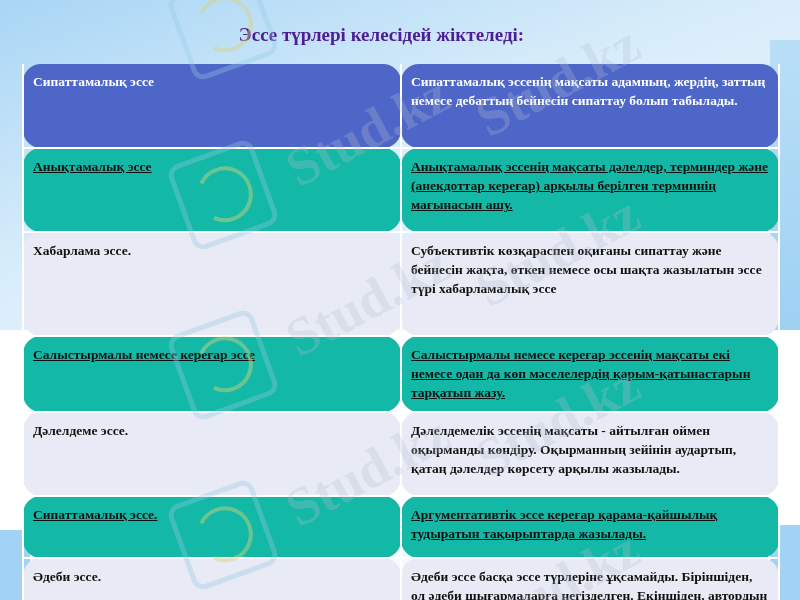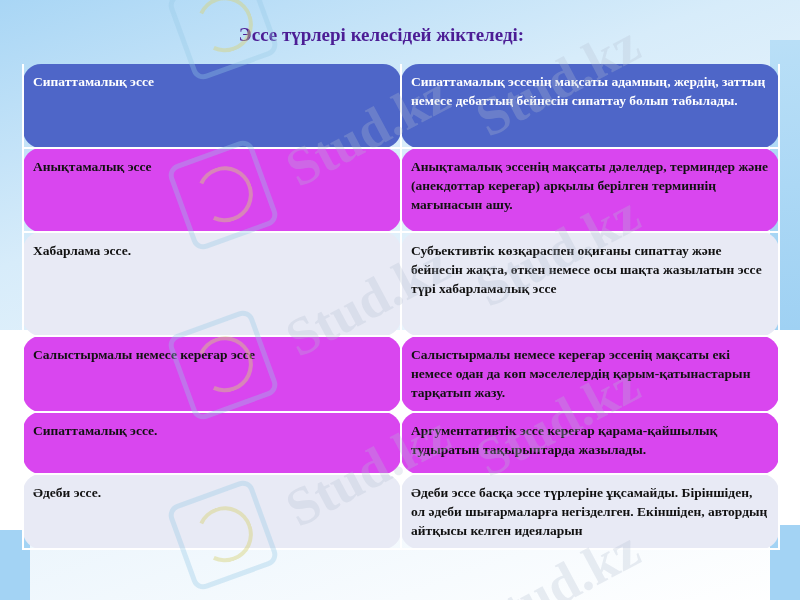--- a/index.html
+++ b/index.html
@@ -41,21 +41,21 @@
   table.essay {
     position:absolute; left:22px; top:64px; width:756px; border-collapse:collapse;
     table-layout:fixed; z-index:2;
   }
   table.essay td {
     vertical-align:top; padding:8px 9px; font-weight:bold; font-size:13.5px; line-height:19px;
     color:#111; border-left:2px solid #ffffff; border-right:2px solid #ffffff;border-radius:18px;
   }
   table.essay tr { border-bottom:2px solid #ffffff; }
   tr.header td { background:#4e66c8; color:#ffffff; height:67px; }
-  tr.odd td { background:#d946ef; }
+  tr.odd td { background:#14b8a6;text-decoration:underline; }
   tr.even td { background:#e8eaf5; }
   col.c1 { width:378px; }
   col.c2 { width:378px; }
 </style>
 </head>
 <body>
 
 <div class="bg-band-right"></div>
 <div class="bg-white-bottom"></div>
 <div class="bg-band-bl"></div>
@@ -78,20 +78,24 @@
     <td>Анықтамалық эссенің мақсаты дәлелдер, терминдер және (анекдоттар кереғар) арқылы берілген терминнің мағынасын ашу.</td>
   </tr>
   <tr class="even" style="height:104px">
     <td>Хабарлама эссе.</td>
     <td>Субъективтік көзқараспен оқиғаны сипаттау және бейнесін жақта, өткен немесе осы шақта жазылатын эссе түрі хабарламалық эссе</td>
   </tr>
   <tr class="odd" style="height:76px">
     <td>Салыстырмалы немесе кереғар эссе</td>
     <td>Салыстырмалы немесе кереғар эссенің мақсаты екі немесе одан да көп мәселелердің қарым-қатынастарын тарқатып жазу.</td>
   </tr>
+  <tr class="even" style="height:84px">
+    <td>Дәлелдеме эссе.</td>
+    <td>Дәлелдемелік эссенің мақсаты - айтылған оймен оқырманды көндіру. Оқырманның зейінін аудартып, қатаң дәлелдер көрсету арқылы жазылады.</td>
+  </tr>
   <tr class="odd" style="height:62px">
     <td>Сипаттамалық эссе.</td>
     <td>Аргументативтік эссе кереғар қарама-қайшылық тудыратын тақырыптарда жазылады.</td>
   </tr>
   <tr class="even" style="height:70px">
     <td>Әдеби эссе.</td>
     <td>Әдеби эссе басқа эссе түрлеріне ұқсамайды. Біріншіден, ол әдеби шығармаларға негізделген. Екіншіден, автордың айтқысы келген идеяларын</td>
   </tr>
 </tbody>
   </table>

